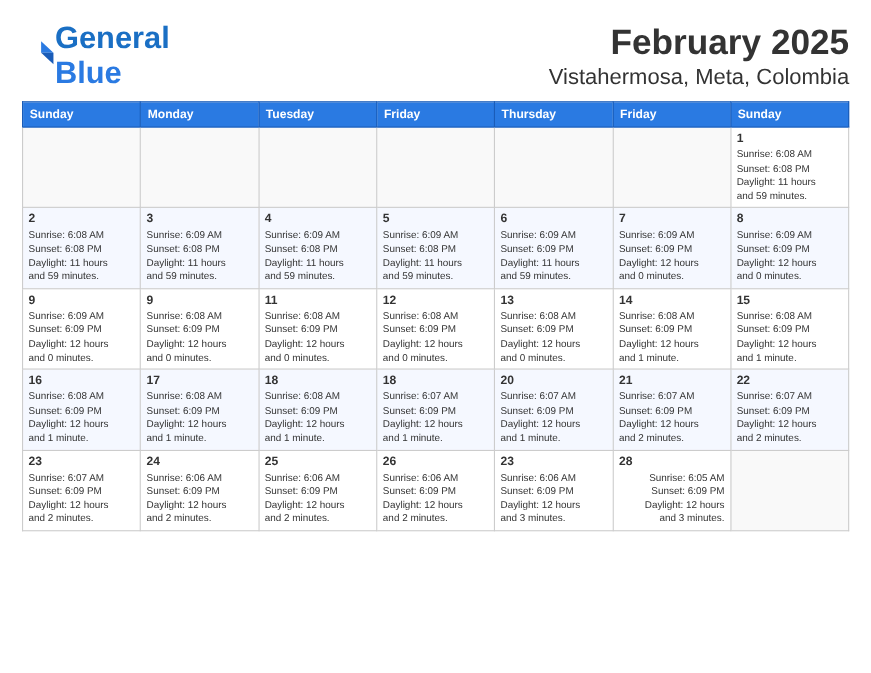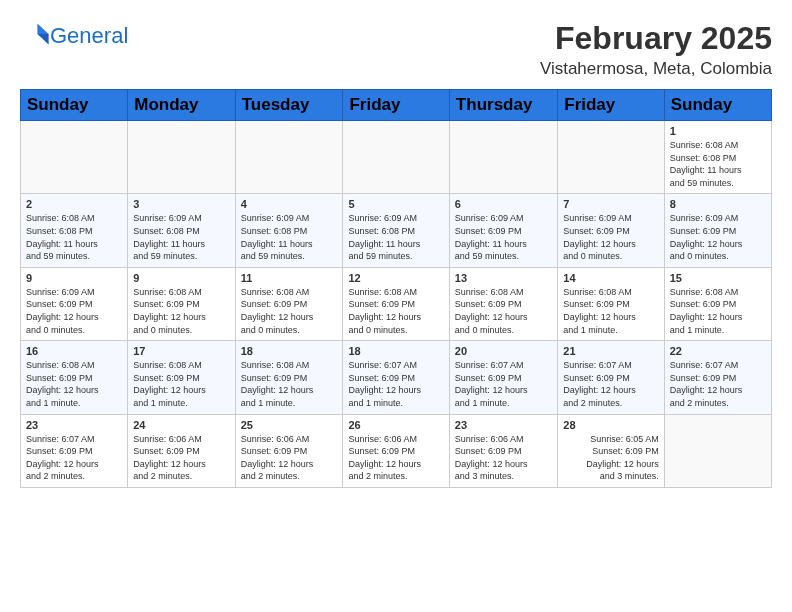--- a/index.html
+++ b/index.html
@@ -14,22 +14,22 @@
       display: flex;
       justify-content: space-between;
       align-items: flex-start;
       margin-bottom: 10px;
     }
     .logo {
       display: flex;
       align-items: center;
     }
     .logo-text {
-      font-size: 22px;
-      font-weight: normal;
+      font-size: 28px;
+      font-weight: bold;
       color: #333;
       line-height: 1.1;
     }
     .logo-text span {
       color: #1a6fc4;
     }
     .logo-icon {
       width: 28px;
       height: 28px;
       margin-left: 2px;
@@ -37,33 +37,33 @@
     .title-area {
       text-align: right;
       margin-left: 28px;
     }
     .month-title {
       font-size: 32px;
       font-weight: bold;
       color: #333;
     }
     .location-title {
-      font-size: 17px;
+      font-size: 20px;
       color: #333;
       margin-top: 2px;
     }
     .calendar {
       width: 100%;
       border-collapse: collapse;
       border: 1px solid #ccc;
     }
     .calendar th {
       background-color: #2a7ae2;
-      color: #000000;
-      font-size: 17px;
+      color: #ffffff;
+      font-size: 11px;
       font-weight: bold;
       padding: 5px 6px;
       text-align: left;
       border: 1px solid #1a5cb8;
     }
     .calendar td {
       vertical-align: top;
       border: 1px solid #ccc;
       padding: 4px 5px;
       width: 110px;
@@ -99,20 +99,21 @@
 <div class="header-area">
   <div class="logo">
     <div>
       <svg class="logo-icon" viewBox="0 0 40 40">
         <polygon points="22,5 38,20 22,20" fill="#2a7ae2"></polygon>
         <polygon points="22,20 38,20 38,35" fill="#1a5cb8"></polygon>
       </svg>
     </div>
     <div class="logo-text">
       <div><span>General</span></div>
+      <div><span style="color:#2a7ae2">Blue</span></div>
     </div>
   </div>
   <div class="title-area">
     <div class="month-title">February 2025</div>
     <div class="location-title">Vistahermosa, Meta, Colombia</div>
   </div>
 </div>
 
 <table class="calendar">
   <thead>

